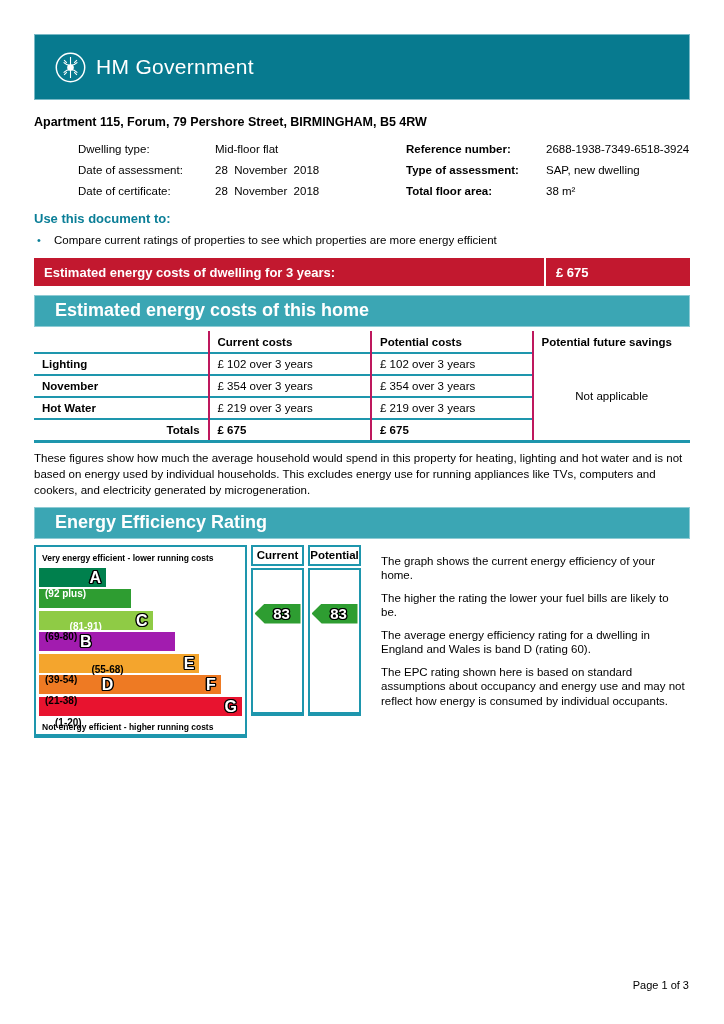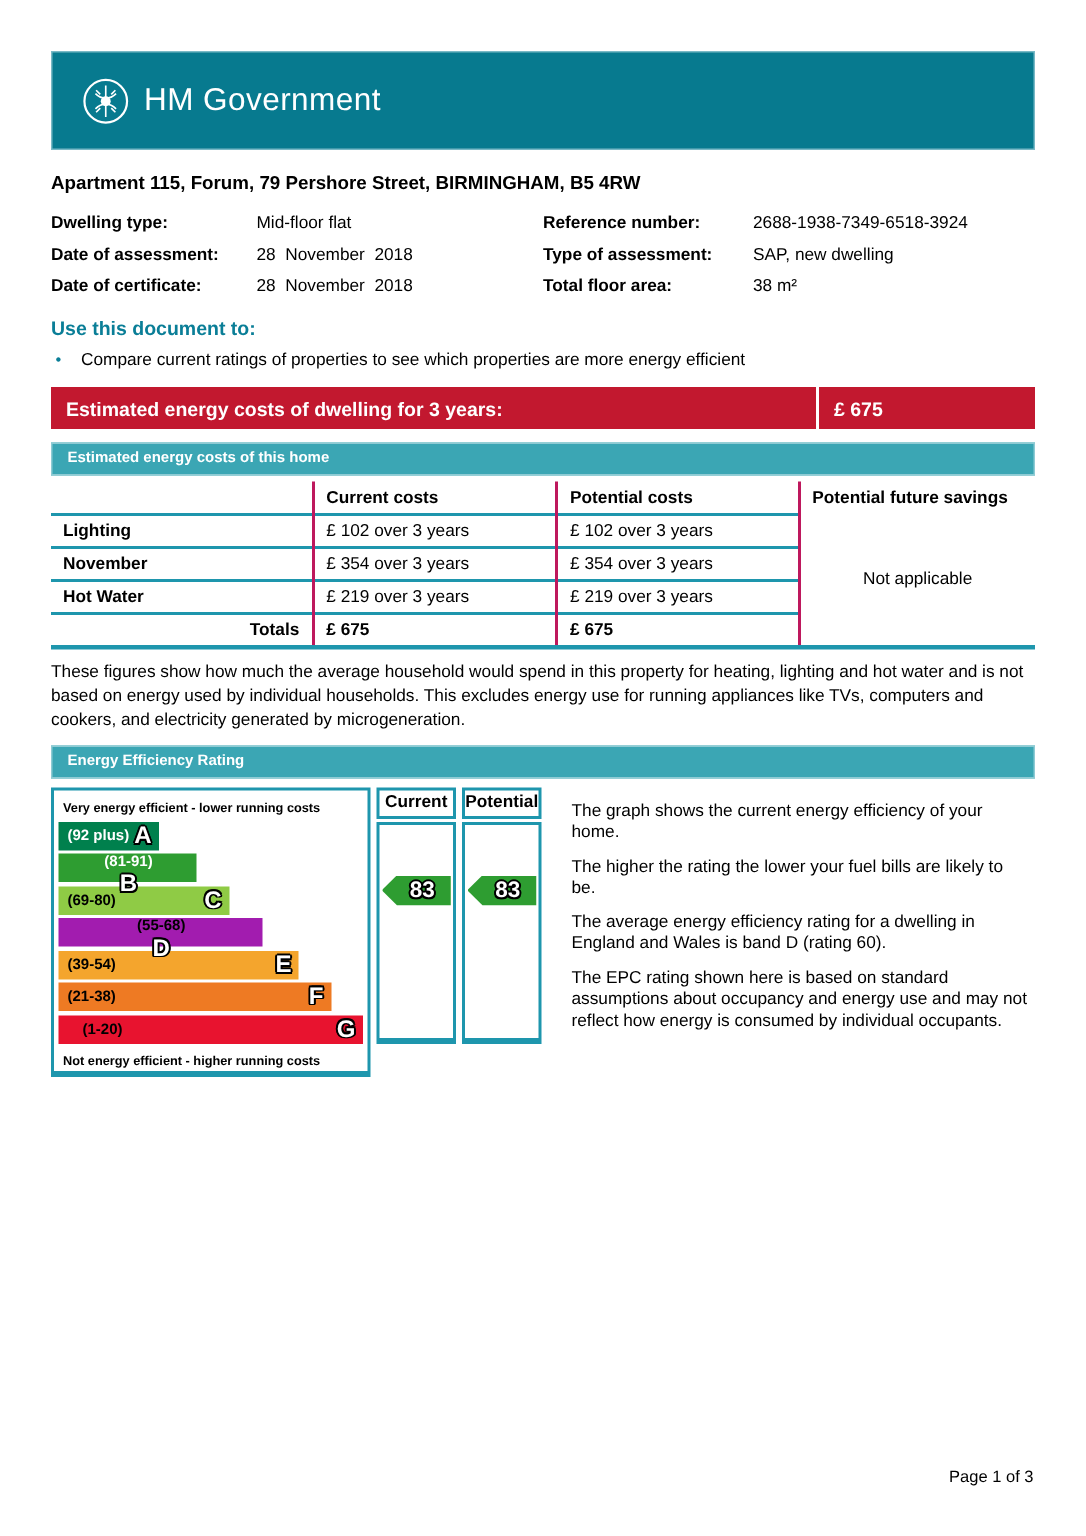--- a/index.html
+++ b/index.html
@@ -18,42 +18,42 @@
     padding: 0 18px 0 19px; color: #fff;
   }
   .header h1 { font-size: 21px; font-weight: bold; letter-spacing: 0.2px; }
   .logo { display: flex; align-items: center; gap: 9px; }
   .logo-text { font-size: 21px; font-weight: normal; letter-spacing: 0.3px; }
 
   
   .address { font-size: 12.5px; font-weight: bold; margin-top: 15px; }
   .details { margin-top: 10px; }
   .detail-row { display: flex; font-size: 11.5px; line-height: 21px; }
-  .dl1 { width: 137px; font-weight: bold; }
+  .dl1 { width: 137px; font-weight: normal; margin-left: 44px; }
   .dv1 { width: 191px; white-space: pre; }
   .dl2 { width: 140px; font-weight: bold; }
   .dv2 { flex: 1; }
 
   .use-doc-heading { color: #0A7E97; font-weight: bold; font-size: 13px; margin-top: 9px; }
   .bullet-row { display: flex; margin-top: 8px; font-size: 11.5px; }
   .bullet-dot { color: #0A7E97; font-size: 11px; width: 20px; padding-left: 3px; }
 
   
   .cost-banner {
     margin-top: 12px; background: #C2182F; color: #fff;
     display: flex; align-items: center; height: 28px; font-weight: bold; font-size: 13px;
   }
   .cost-banner-label { flex: 1; padding-left: 10px; }
   .cost-banner-divider { width: 2px; align-self: stretch; background: #fff; }
   .cost-banner-value { width: 144px; padding-left: 10px; }
 
   
   .section-bar {
-    background: #3BA6B4; color: #fff; font-weight: bold; font-size: 10px;
-    padding: 4px 10px 5px 10px; margin-top: 9px; border: 1px solid #8ecbd4;
+    background: #3BA6B4; color: #fff; font-weight: bold; font-size: 18px;
+    padding: 4px 10px 5px 20px; margin-top: 9px; border: 1px solid #8ecbd4;
   }
 
   
   table.costs { border-collapse: collapse; width: 100%; margin-top: 4px; }
   .costs th, .costs td {
     font-size: 11.5px; text-align: left; padding: 3px 8px; height: 22px; vertical-align: middle;
   }
   .costs th { font-weight: bold; }
   .costs .c0 { width: 174px; }
   .costs .c1 { width: 162px; }
@@ -72,21 +72,21 @@
   .graph-box {
     width: 213px; height: 193px; border: 2px solid #1E96AD; border-bottom-width: 4px;
     padding: 4px 3px 0 3px; flex-shrink: 0;
   }
   .graph-caption { font-size: 8.5px; font-weight: bold; padding: 2px 0 5px 3px; }
   .graph-caption.bottom { padding: 4px 0 0 3px; }
   .band {
     display: flex; justify-content: space-between; align-items: center;
     height: 19px; margin-bottom: 2.5px; padding: 0 5px 0 6px;
   }
-  .band-range { font-size: 10px; font-weight: bold; }
+  .band-range { font-size: 10px; font-weight: bold; margin-top: 32px; }
   .band-letter {
     font-size: 16px; font-weight: bold; color: #fff; line-height: 19px;
     text-shadow: -1.3px 0 #000, 1.3px 0 #000, 0 -1.3px #000, 0 1.3px #000,
                  -1px -1px #000, 1px -1px #000, -1px 1px #000, 1px 1px #000;
   }
   .rating-col { width: 53px; margin-left: 4px; flex-shrink: 0; }
   .col-header {
     border: 2px solid #1E96AD; font-weight: bold; font-size: 11.5px;
     text-align: center; padding: 2px 0 3px 0;
   }

